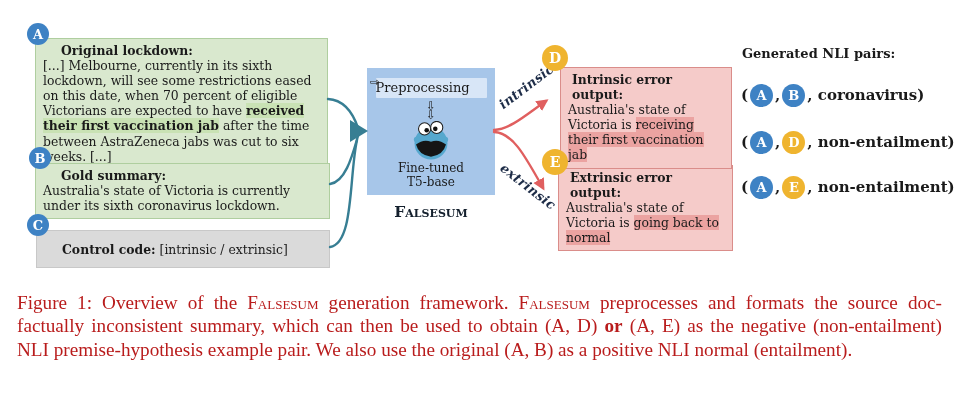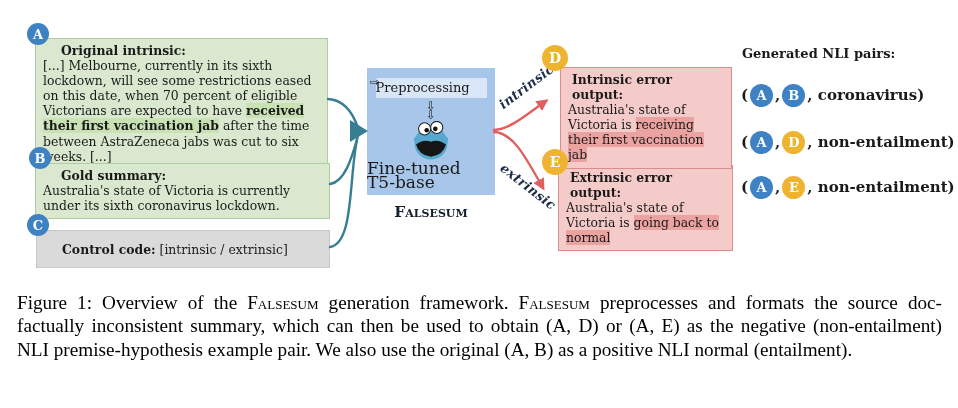--- a/index.html
+++ b/index.html
@@ -29,47 +29,47 @@
   
   .pipeline { position:absolute; left:367px; top:68px; width:128px; height:127px;
               background:var(--blue-fill); box-sizing:border-box; padding-top:6px; }
   .bar { width:111px; margin:4px auto; background:var(--blue-bar); text-align:left;
          font-size:13px; padding:2px 0 3px 0; border-radius:1px; }
   .io-arrow { position:absolute; left:3px; top:8px; font-size:12px; line-height:12px;
               font-family:"DejaVu Sans", sans-serif; color:#222; }
   .down-arrow { text-align:center; font-size:12px; line-height:9px; margin:0;
                 font-family:"DejaVu Sans", sans-serif; color:#222; }
   .cookie-wrap { text-align:center; margin-top:1px; line-height:0; }
-  .model-label { font-size:17px; line-height:13.5px; margin-top:1px; }
+  .model-label { text-align:center; font-size:12px; line-height:13.5px; margin-top:1px; }
   .pipeline-name { position:absolute; left:367px; top:202px; width:128px; text-align:center;
                    font-weight:bold; font-size:15.5px; font-variant:small-caps; color:#14202d; }
 
   
   .arrows { position:absolute; left:0; top:0; pointer-events:none; z-index:4; }
   .arrow-label { position:absolute; font-style:italic; font-size:13px; font-weight:bold;
                  color:var(--navy); z-index:4; letter-spacing:0.3px; }
   .arrow-label.top { left:494px; top:79px; transform:rotate(-37deg); }
   .arrow-label.bot { left:495px; top:179px; transform:rotate(38deg); }
 
   
   .nli-title { position:absolute; left:742px; top:46px; font-weight:bold; font-size:13px; }
   .nli-row { position:absolute; left:741px; height:24px; display:flex; align-items:center;
              font-weight:bold; font-size:15px; white-space:nowrap; }
   .nli-row .circle { width:23px; height:23px; border-radius:50%; color:#fff; font-size:13px;
                      display:flex; align-items:center; justify-content:center; margin:0 2px; }
   .circle.blue   { background:var(--blue-badge); }
   .circle.yellow { background:var(--yellow-badge); }
 
   
-  .caption { position:absolute; left:17px; top:291px; width:925px; color:#000000;
+  .caption { position:absolute; left:17px; top:291px; width:925px; color:#b91c1c;
              font-family:"Liberation Serif", serif; font-size:19.2px; line-height:23.4px; }
   .cap-line { text-align:justify; text-align-last:justify; }
   .cap-line.last { text-align-last:auto; }
   .sc { font-variant:small-caps; }
-  .b  { font-weight:normal; }
+  .b  { font-weight:bold; }
 </style>
 </head>
 <body>
 
 <div class="stage">
 
   <svg class="arrows" width="958" height="285" viewBox="0 0 958 285">
     <defs>
       <marker id="mred" markerUnits="userSpaceOnUse" markerWidth="18" markerHeight="18" refX="9" refY="6" orient="auto">
         <path d="M0,0 L12,6 L0,12 Z" fill="#E05F5F"></path>
@@ -87,21 +87,21 @@
     </g>
   </svg>
 
   <div class="badge sm blue" style="left:27px;  top:23px;">A</div>
   <div class="badge sm blue" style="left:29px;  top:147px;">B</div>
   <div class="badge sm blue" style="left:27px;  top:214px;">C</div>
   <div class="badge lg yellow" style="left:542px; top:45px;">D</div>
   <div class="badge lg yellow" style="left:542px; top:149px;">E</div>
 
   <div class="box green-box" style="left:35px; top:38px; width:293px; min-height:106px;">
-    <div class="title indent">Original intrinsic:</div>
+    <div class="title indent">Original lockdown:</div>
     <span>[...] Melbourne, currently in its sixth lockdown, will see some restrictions eased on this date, when 70 percent of eligible Victorians are expected to have </span><span class="hl-green">received their first vaccination jab</span><span> after the time between AstraZeneca jabs was cut to six weeks. [...]</span>
   </div>
 
   <div class="box gray-box" style="left:36px; top:230px; width:294px; height:38px; padding-top:11px;">
     <span class="title indent">Control code:</span><span> [intrinsic / extrinsic]</span>
   </div>
 
   <div class="box green-box" style="left:35px; top:163px; width:295px; min-height:46px;">
     <div class="title indent">Gold summary:</div>
     <span>Australia's state of Victoria is currently under its sixth coronavirus lockdown.</span>

